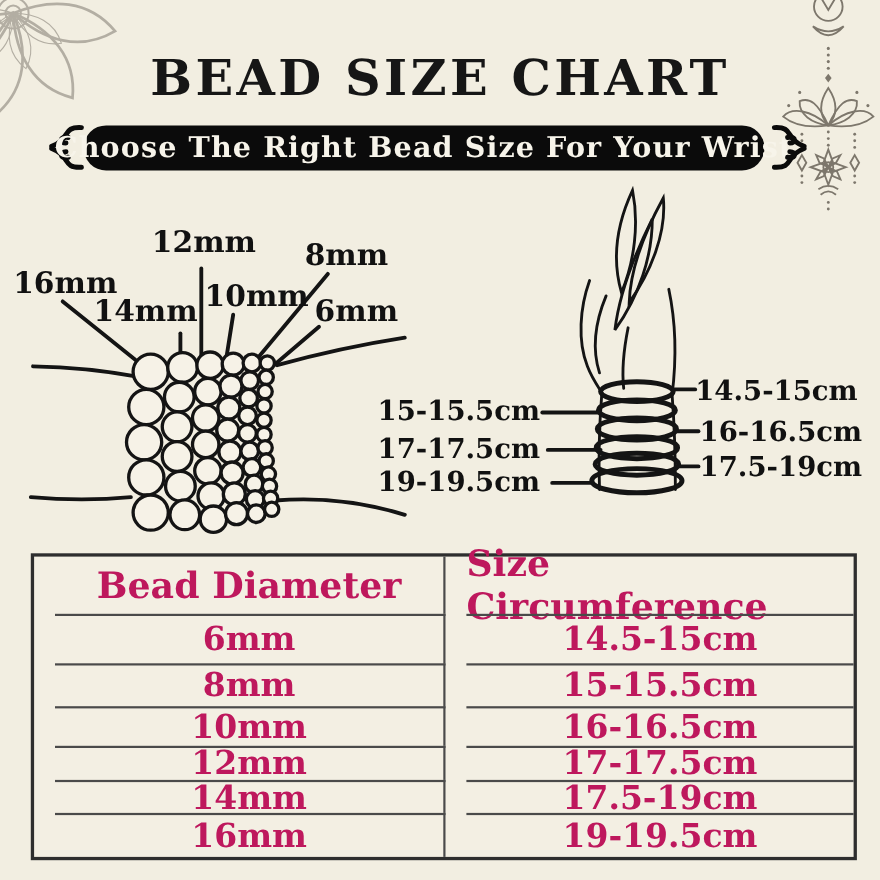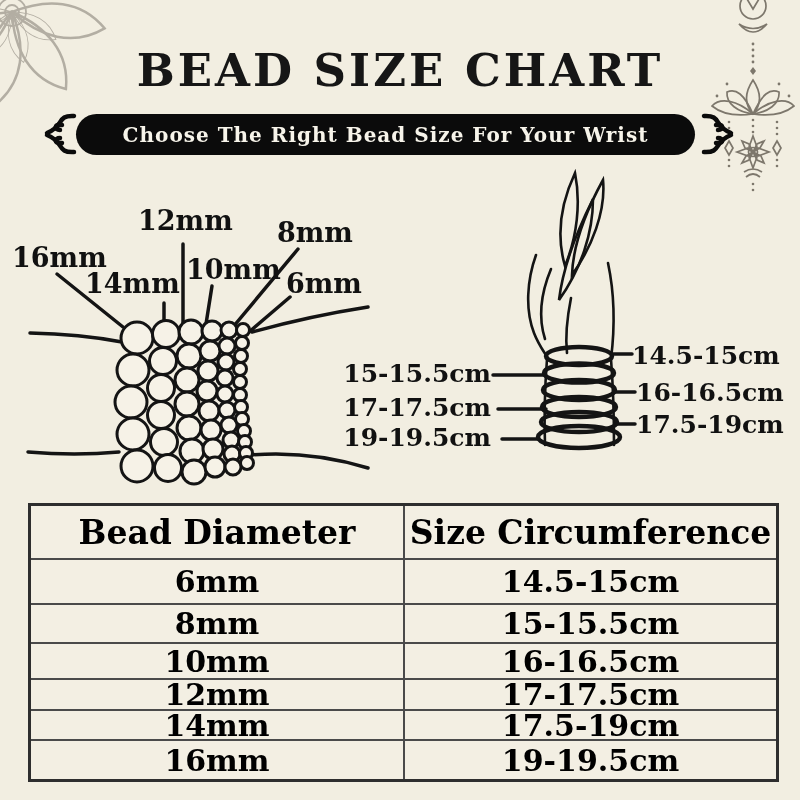--- a/index.html
+++ b/index.html
@@ -4,30 +4,30 @@
 <style>
   html,body{margin:0;padding:0;}
   body{width:800px;height:800px;font-family:"DejaVu Serif", serif;}
   .stage{position:relative;width:800px;height:800px;background:#f2eee1;overflow:hidden;color:#161616;}
   .abs{position:absolute;}
   
   .title{top:44px;left:0;width:800px;text-align:center;font-size:45px;font-weight:bold;letter-spacing:3px;color:#161616;}
   
   .pill{top:114px;left:76px;width:619px;height:41px;background:#0b0b0b;border-radius:22px;
         display:flex;align-items:center;justify-content:center;}
-  .pill span{color:#f7f4ea;font-size:20px;font-weight:bold;letter-spacing:1px;white-space:nowrap;}
+  .pill span{color:#f7f4ea;font-size:26px;font-weight:bold;letter-spacing:1px;white-space:nowrap;}
   
   .blabel{font-size:27px;font-weight:bold;color:#111;white-space:nowrap;line-height:1;}
   .wlabel{font-size:25px;font-weight:bold;color:#111;white-space:nowrap;line-height:1;}
   .wlabel.right-col{text-align:left;}
   .wlabel.left-col{width:158px;text-align:right;}
   
   .sizetable{top:503px;left:28px;width:751px;height:279px;border:3px solid #2e2e2e;box-sizing:border-box;
              display:grid;grid-template-columns:374px 1fr;grid-template-rows:52px 45px 39px 36px 31px 30px 1fr;background:#f3efe3;}
-  .cell{display:flex;align-items:center;justify-content:center;font-weight:bold;color:#000000;box-sizing:border-box;}
+  .cell{display:flex;align-items:center;justify-content:center;font-weight:bold;color:#be185d;box-sizing:border-box;margin-left:19px;}
   .cell.c0{border-right:2px solid #4a4a4a;}
   .cell.hdr{font-size:33px;}
   .cell.rowline{border-top:2px solid #4a4a4a;}
   .cell.data{font-size:30px;}
   svg{display:block;}
 </style>
 </head>
 <body>
 
 <div class="stage">

